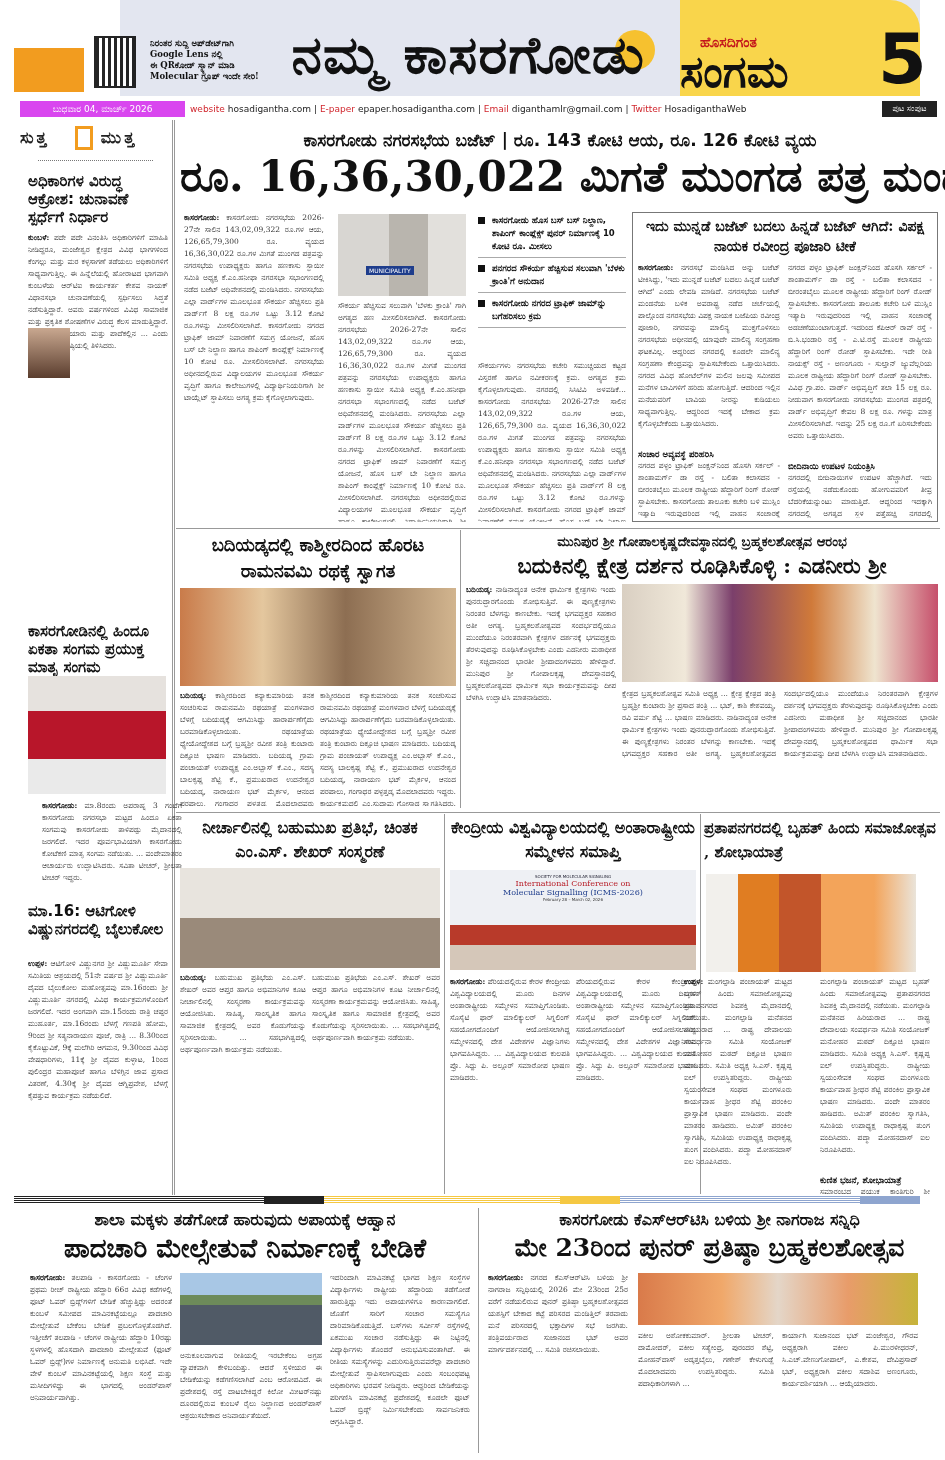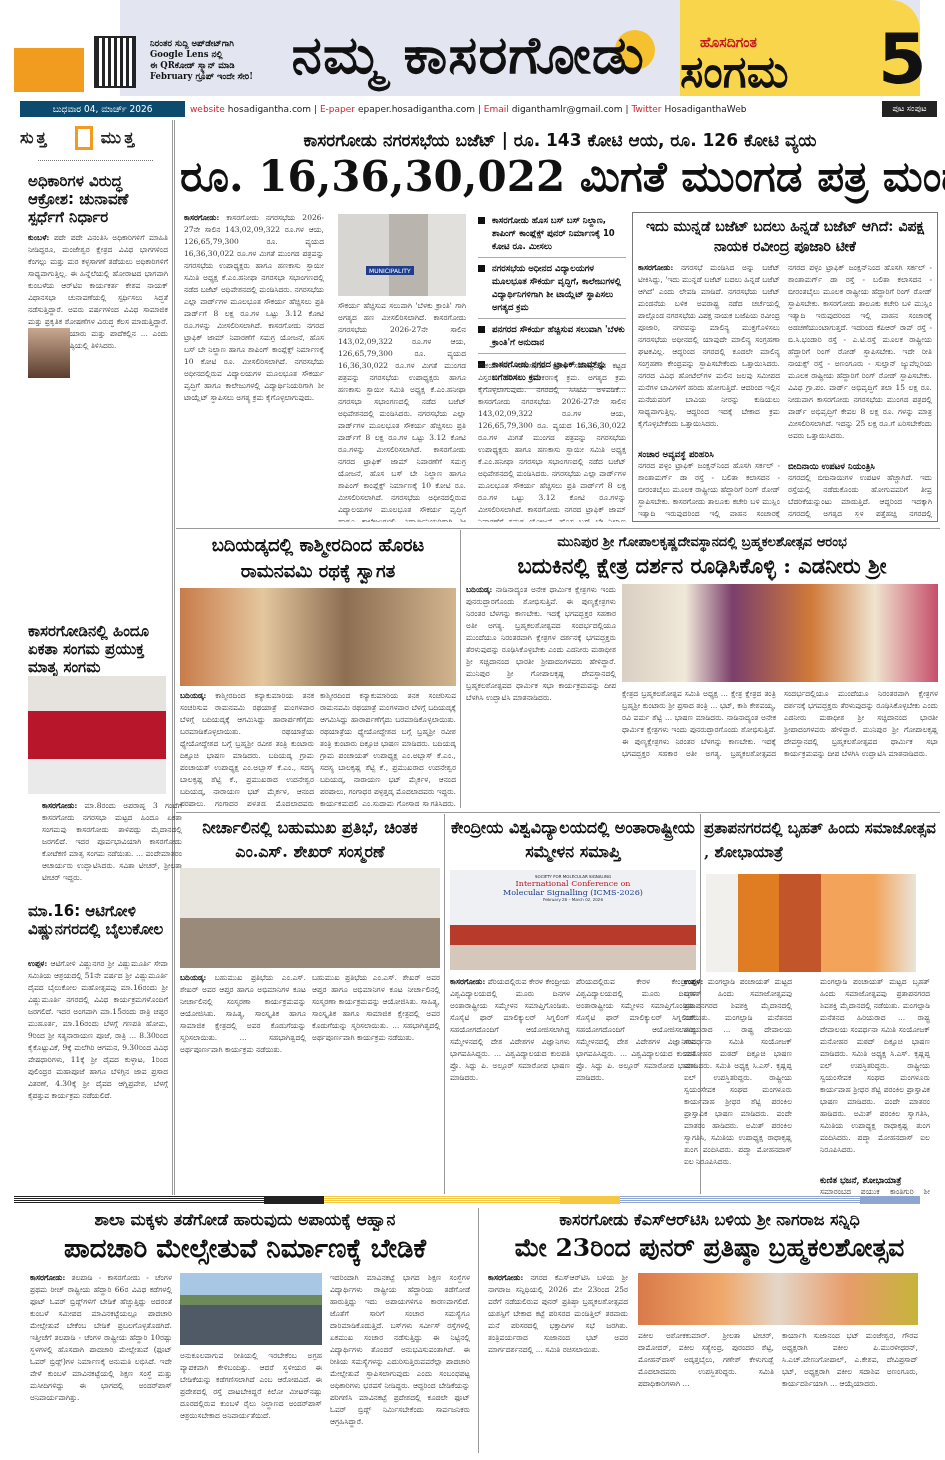--- a/index.html
+++ b/index.html
@@ -13,21 +13,21 @@
 .mast-sun{left:615px;top:30px;width:40px;height:40px;border-radius:50%;background:#f6c12f}
 .orange-block{left:14px;top:48px;width:70px;height:44px;background:#f29c1f}
 .qr{left:94px;top:36px;width:42px;height:52px;background:
  repeating-linear-gradient(90deg,#000 0 3px,#fff 3px 6px),#000;opacity:.85;border:2px solid #000}
 .qr-text{left:150px;top:38px;font-size:8.5px;line-height:11px;font-family:"DejaVu Serif",serif;font-weight:bold;width:140px}
 .mast-title{left:300px;top:24px;font-size:52px;font-weight:bold;font-family:"DejaVu Serif",serif;letter-spacing:1px;color:#111;transform:scaleX(1.05)}
 .brand-small{left:700px;top:34px;font-size:14px;font-weight:bold;color:#c4161c}
 .brand-big{left:680px;top:46px;font-size:44px;font-weight:bold;color:#111}
 .page-no{left:878px;top:24px;font-size:70px;font-weight:bold;color:#111;line-height:1}
 
-.datebar{left:20px;top:101px;width:165px;height:16px;background:#0c4a6e;color:#fff;font-size:9px;line-height:16px;text-align:center}
+.datebar{left:20px;top:101px;width:165px;height:16px;background:#d946ef;color:#fff;font-size:9px;line-height:16px;text-align:center}
 .infobar{left:190px;top:101px;width:690px;height:16px;font-size:9px;line-height:16px;color:#222}
 .infobar .lbl{color:#d0262d}
 .pagename{left:882px;top:101px;width:55px;height:16px;background:#222;color:#fff;font-size:8px;line-height:16px;text-align:center}
 
 .vrule{background:#999;width:1px}
 .hrule{background:#999;height:1px}
 .suttu{left:20px;top:128px;font-size:16px;font-weight:bold;color:#222;letter-spacing:3px}
 .suttu-icon{left:75px;top:126px;width:18px;height:24px;border:3px solid #f29c1f;background:#fff}
 .side-h{font-weight:bold;font-size:15px;line-height:18px;color:#111}
 .body-txt{font-size:7.5px;line-height:12px;color:#333;text-align:justify;overflow:hidden;font-family:"DejaVu Serif",serif}
@@ -48,21 +48,21 @@
 <div class="abs" id="masthead">
   <div class="abs mast-bg"></div>
   <div class="abs mast-yellow"></div>
   <div class="abs mast-sun"></div>
   <div class="abs orange-block"></div>
   <div class="abs qr"></div>
   <div class="abs qr-text">
     <div>ನಿರಂತರ ಸುದ್ದಿ ಅಪ್‌ಡೇಟ್‌ಗಾಗಿ</div>
     <div>Google Lens ನಲ್ಲಿ</div>
     <div>ಈ QRಕೋಡ್ ಸ್ಕ್ಯಾನ್ ಮಾಡಿ</div>
-    <div>February ಗ್ರೂಪ್ ಇಂದೇ ಸೇರಿ!</div>
+    <div>Molecular ಗ್ರೂಪ್ ಇಂದೇ ಸೇರಿ!</div>
   </div>
   <div class="abs mast-title">ನಮ್ಮ ಕಾಸರಗೋಡು</div>
   <div class="abs brand-small">ಹೊಸದಿಗಂತ</div>
   <div class="abs brand-big">ಸಂಗಮ</div>
   <div class="abs page-no">5</div>
 </div>
 <div class="abs datebar">ಬುಧವಾರ 04, ಮಾರ್ಚ್ 2026</div>
 <div class="abs infobar">
   <span class="lbl">website</span>
   <span>hosadigantha.com</span> |
@@ -114,21 +114,20 @@
 <div class="abs photo" style="left:338px;top:214px;width:128px;height:82px;background:linear-gradient(90deg,#d8d6d2 0 40%,#b9b5ae 40% 70%,#e2e0dc 70%)">
   <div style="position:absolute;left:28px;top:52px;background:#1e3d8c;color:#fff;font-size:6px;padding:1px 3px">MUNICIPALITY</div>
 </div>
 <div class="abs body-txt" style="left:338px;top:300px;width:128px;height:222px">
   <span>ಸೌಕರ್ಯ ಹೆಚ್ಚಿಸುವ ಸಲುವಾಗಿ 'ಬೆಳಕು ಕ್ರಾಂತಿ' ಗಾಗಿ ಅಗತ್ಯದ ಹಣ ಮೀಸಲಿರಿಸಲಾಗಿದೆ.</span>
   <span>ಕಾಸರಗೋಡು ನಗರಸಭೆಯ 2026-27ನೇ ಸಾಲಿನ 143,02,09,322 ರೂ.ಗಳ ಆಯ, 126,65,79,300 ರೂ. ವ್ಯಯದ 16,36,30,022 ರೂ.ಗಳ ಮಿಗತೆ ಮುಂಗಡ ಪತ್ರವನ್ನು ನಗರಸಭೆಯ ಉಪಾಧ್ಯಕ್ಷರು ಹಾಗೂ ಹಣಕಾಸು ಸ್ಥಾಯೀ ಸಮಿತಿ ಅಧ್ಯಕ್ಷ ಕೆ.ಎಂ.ಹನೀಫಾ ನಗರಸಭಾ ಸಭಾಂಗಣದಲ್ಲಿ ನಡೆದ ಬಜೆಟ್ ಅಧಿವೇಶನದಲ್ಲಿ ಮಂಡಿಸಿದರು. ನಗರಸಭೆಯ ಎಲ್ಲಾ ವಾರ್ಡ್‌ಗಳ ಮೂಲಭೂತ ಸೌಕರ್ಯ ಹೆಚ್ಚಿಸಲು ಪ್ರತಿ ವಾರ್ಡ್‌ಗೆ 8 ಲಕ್ಷ ರೂ.ಗಳ ಒಟ್ಟು 3.12 ಕೋಟಿ ರೂ.ಗಳನ್ನು ಮೀಸಲಿರಿಸಲಾಗಿದೆ. ಕಾಸರಗೋಡು ನಗರದ ಟ್ರಾಫಿಕ್ ಜಾಮ್ ನಿವಾರಣೆಗೆ ಸಮಗ್ರ ಯೋಜನೆ, ಹೊಸ ಬಸ್ ಬೇ ನಿಲ್ದಾಣ ಹಾಗೂ ಶಾಪಿಂಗ್ ಕಾಂಪ್ಲೆಕ್ಸ್ ನಿರ್ಮಾಣಕ್ಕೆ 10 ಕೋಟಿ ರೂ. ಮೀಸಲಿರಿಸಲಾಗಿದೆ. ನಗರಸಭೆಯ ಅಧೀನದಲ್ಲಿರುವ ವಿದ್ಯಾಲಯಗಳ ಮೂಲಭೂತ ಸೌಕರ್ಯ ವೃದ್ಧಿಗೆ ಹಾಗೂ ಕಾಲೇಜುಗಳಲ್ಲಿ ವಿದ್ಯಾರ್ಥಿನಿಯರಿಗಾಗಿ ಶೀ ಟಾಯ್ಲೆಟ್ ಸ್ಥಾಪಿಸಲು ಅಗತ್ಯ ಕ್ರಮ ಕೈಗೊಳ್ಳಲಾಗುವುದು.</span>
 </div>
 
 <ul class="abs bullets" style="left:478px;top:214px;width:148px">
   <li>ಕಾಸರಗೋಡು ಹೊಸ ಬಸ್ ಬಸ್ ನಿಲ್ದಾಣ, ಶಾಪಿಂಗ್ ಕಾಂಪ್ಲೆಕ್ಸ್ ಪುನರ್ ನಿರ್ಮಾಣಕ್ಕೆ 10 ಕೋಟಿ ರೂ. ಮೀಸಲು</li>
-  <li>ನಗರಸಭೆಯ ಅಧೀನದ ವಿದ್ಯಾಲಯಗಳ ಮೂಲಭೂತ ಸೌಕರ್ಯ ವೃದ್ಧಿಗೆ, ಕಾಲೇಜುಗಳಲ್ಲಿ ವಿದ್ಯಾರ್ಥಿನಿಗಳಿಗಾಗಿ ಶೀ ಟಾಯ್ಲೆಟ್ ಸ್ಥಾಪಿಸಲು ಅಗತ್ಯದ ಕ್ರಮ</li>
   <li>ಪನಗರದ ಸೌಕರ್ಯ ಹೆಚ್ಚಿಸುವ ಸಲುವಾಗಿ 'ಬೆಳಕು ಕ್ರಾಂತಿ'ಗೆ ಅನುದಾನ</li>
   <li>ಕಾಸರಗೋಡು ನಗರದ ಟ್ರಾಫಿಕ್ ಜಾಮ್‌ನ್ನು ಬಗೆಹರಿಸಲು ಕ್ರಮ</li>
 </ul>
 <div class="abs body-txt" style="left:478px;top:360px;width:148px;height:162px">
   <span>ಸೌಕರ್ಯಗಳು ನಗರಸಭೆಯ ಕಚೇರಿ ಸಮುಚ್ಚಯದ ಕಟ್ಟಡ ವಿಸ್ತರಣೆ ಹಾಗೂ ನವೀಕರಣಕ್ಕೆ ಕ್ರಮ. ಅಗತ್ಯದ ಕ್ರಮ ಕೈಗೊಳ್ಳಲಾಗುವುದು. ನಗರದಲ್ಲಿ ಸಿಸಿಟಿವಿ ಅಳವಡಿಕೆ...</span>
   <span>ಕಾಸರಗೋಡು ನಗರಸಭೆಯ 2026-27ನೇ ಸಾಲಿನ 143,02,09,322 ರೂ.ಗಳ ಆಯ, 126,65,79,300 ರೂ. ವ್ಯಯದ 16,36,30,022 ರೂ.ಗಳ ಮಿಗತೆ ಮುಂಗಡ ಪತ್ರವನ್ನು ನಗರಸಭೆಯ ಉಪಾಧ್ಯಕ್ಷರು ಹಾಗೂ ಹಣಕಾಸು ಸ್ಥಾಯೀ ಸಮಿತಿ ಅಧ್ಯಕ್ಷ ಕೆ.ಎಂ.ಹನೀಫಾ ನಗರಸಭಾ ಸಭಾಂಗಣದಲ್ಲಿ ನಡೆದ ಬಜೆಟ್ ಅಧಿವೇಶನದಲ್ಲಿ ಮಂಡಿಸಿದರು. ನಗರಸಭೆಯ ಎಲ್ಲಾ ವಾರ್ಡ್‌ಗಳ ಮೂಲಭೂತ ಸೌಕರ್ಯ ಹೆಚ್ಚಿಸಲು ಪ್ರತಿ ವಾರ್ಡ್‌ಗೆ 8 ಲಕ್ಷ ರೂ.ಗಳ ಒಟ್ಟು 3.12 ಕೋಟಿ ರೂ.ಗಳನ್ನು ಮೀಸಲಿರಿಸಲಾಗಿದೆ. ಕಾಸರಗೋಡು ನಗರದ ಟ್ರಾಫಿಕ್ ಜಾಮ್ ನಿವಾರಣೆಗೆ ಸಮಗ್ರ ಯೋಜನೆ, ಹೊಸ ಬಸ್ ಬೇ ನಿಲ್ದಾಣ ಹಾಗೂ ಶಾಪಿಂಗ್ ಕಾಂಪ್ಲೆಕ್ಸ್ ನಿರ್ಮಾಣಕ್ಕೆ 10 ಕೋಟಿ ರೂ. ಮೀಸಲಿರಿಸಲಾಗಿದೆ. ನಗರಸಭೆಯ ಅಧೀನದಲ್ಲಿರುವ ವಿದ್ಯಾಲಯಗಳ ಮೂಲಭೂತ ಸೌಕರ್ಯ ವೃದ್ಧಿಗೆ ಹಾಗೂ ಕಾಲೇಜುಗಳಲ್ಲಿ ವಿದ್ಯಾರ್ಥಿನಿಯರಿಗಾಗಿ ಶೀ ಟಾಯ್ಲೆಟ್ ಸ್ಥಾಪಿಸಲು ಅಗತ್ಯ ಕ್ರಮ ಕೈಗೊಳ್ಳಲಾಗುವುದು.</span>
 </div>
 
 <div class="abs boxed" style="left:632px;top:212px;width:306px;height:310px"></div>
 <div class="abs headline" style="left:636px;top:216px;width:298px;font-size:14px;line-height:20px;white-space:normal">ಇದು ಮುನ್ನಡೆ ಬಜೆಟ್ ಬದಲು ಹಿನ್ನಡೆ ಬಜೆಟ್ ಆಗಿದೆ: ವಿಪಕ್ಷ ನಾಯಕ ರವೀಂದ್ರ ಪೂಜಾರಿ ಟೀಕೆ</div>

